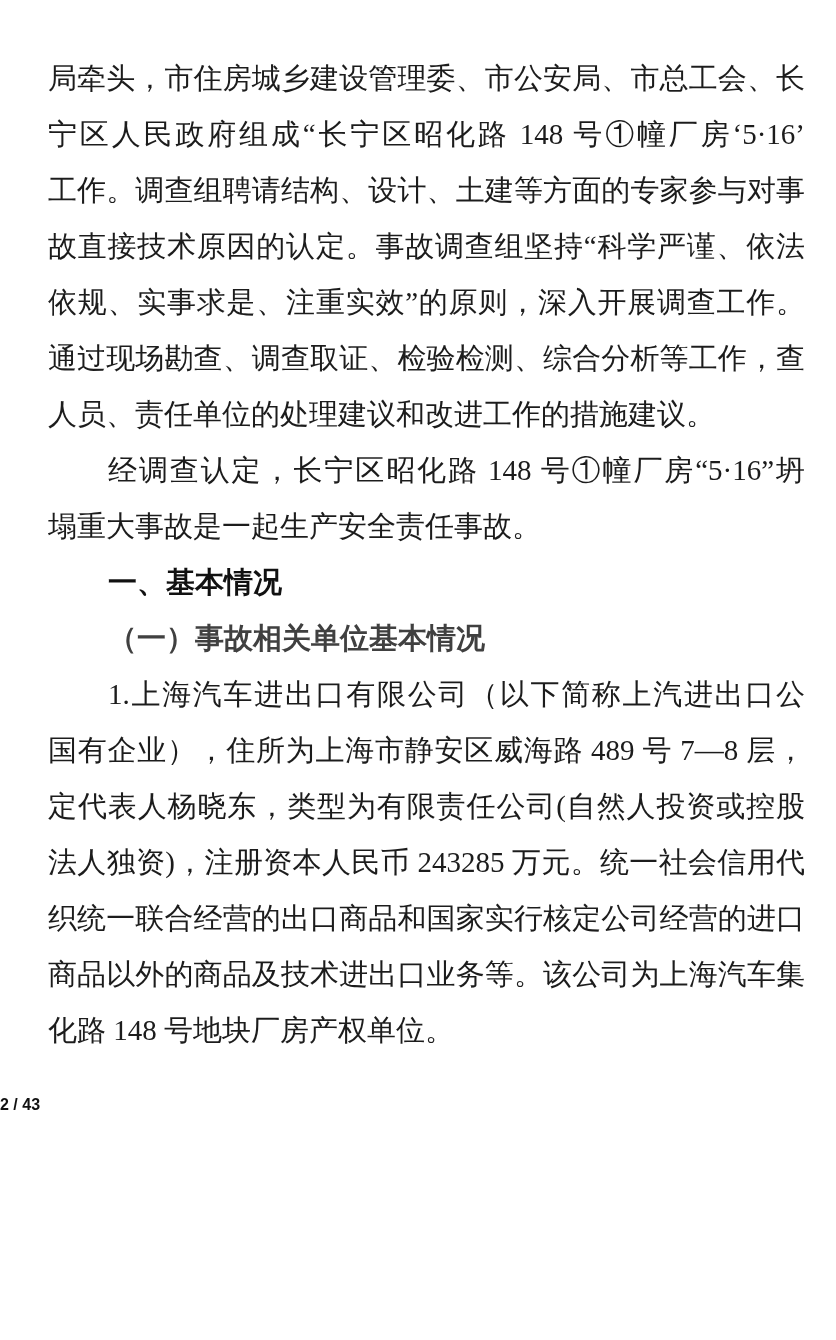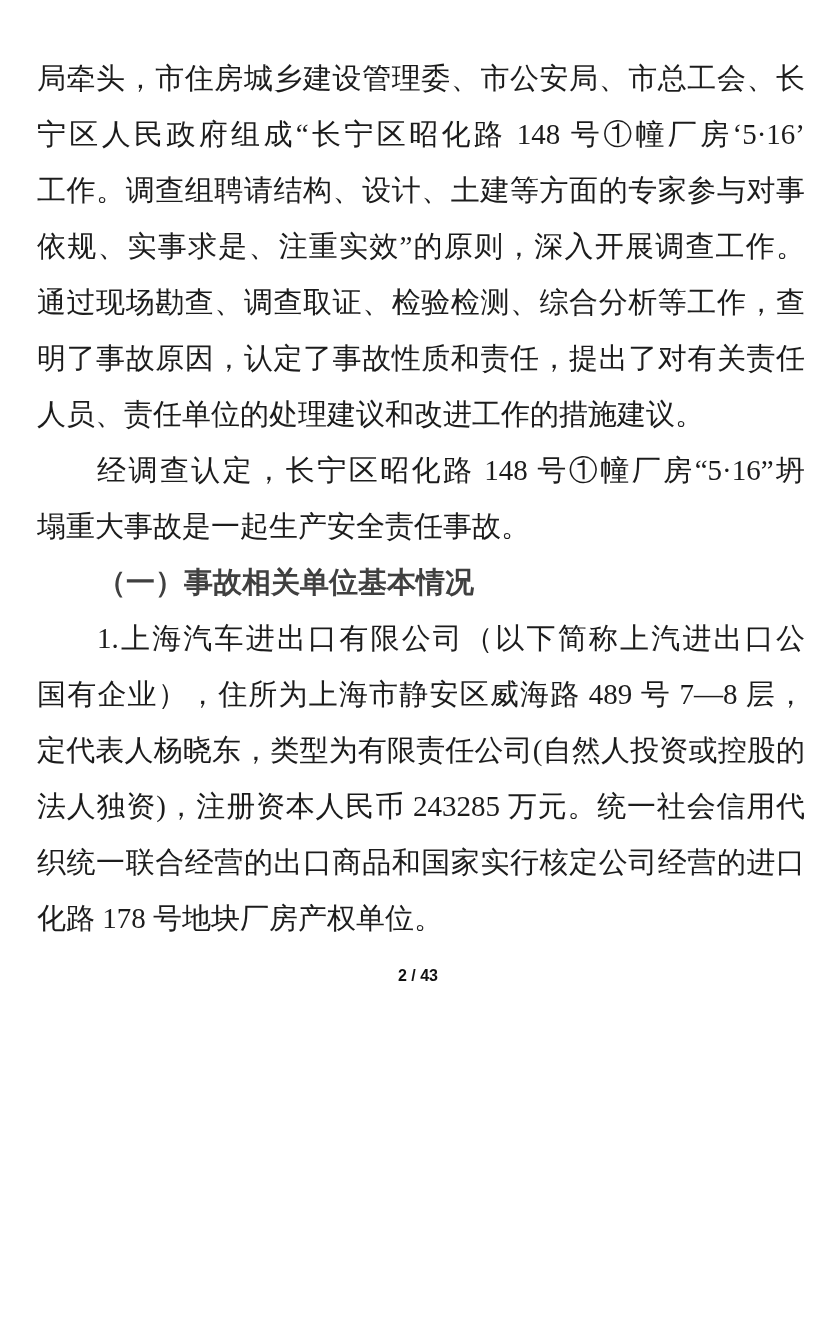--- a/index.html
+++ b/index.html
@@ -10,21 +10,21 @@
   .page {
     position: relative;
     width: 836px;
     height: 1340px;
     background: #ffffff;
     overflow: hidden;
     font-family: "Liberation Serif", "DejaVu Serif", serif;
     color: #1c1c1c;
   }
   .text-block {
-    padding: 50px 31px 0 37px;
+    padding: 50px 31px 0 48px;
   }
   .ln {
     font-size: 29px;
     line-height: 56px;
     height: 56px;
     white-space: normal;
     overflow: hidden;
   }
   
   .j {
@@ -45,52 +45,53 @@
     font-family: "Liberation Sans", "DejaVu Sans", sans-serif;
     font-weight: bold;
     color: #111111;
   }
   .h2 {
     font-family: "Liberation Serif", "DejaVu Serif", serif;
     font-weight: bold;
     color: #404040;
   }
   .footer {
-    margin-top: 21px;
-    text-align: center;
+    margin-top: 38px;
     font-family: "Liberation Sans", "DejaVu Sans", sans-serif;
     font-size: 16px;
     font-weight: bold;
     color: #111111;
     line-height: 18px;
   }
 </style>
 </head>
 <body>
 
 <div class="page">
   <div class="text-block">
 
     <div class="ln j">局牵头，市住房城乡建设管理委、市公安局、市总工会、长</div>
     <div class="ln j">宁区人民政府组成“长宁区昭化路 148 号①幢厂房‘5·16’</div>
     <div class="ln j">工作。调查组聘请结构、设计、土建等方面的专家参与对事</div>
+    <div class="ln j">故直接技术原因的认定。事故调查组坚持“科学严谨、依法</div>
     <div class="ln j">依规、实事求是、注重实效”的原则，深入开展调查工作。</div>
     <div class="ln j">通过现场勘查、调查取证、检验检测、综合分析等工作，查</div>
-    <div class="ln j">明了事故原因，认定了事故性质和责任，提出了对有关责任</div>
     <div class="ln end">人员、责任单位的处理建议和改进工作的措施建议。</div>
 
     <div class="ln j ind">经调查认定，长宁区昭化路 148 号①幢厂房“5·16”坍</div>
     <div class="ln end">塌重大事故是一起生产安全责任事故。</div>
 
+    <div class="ln end h1 ind">一、基本情况</div>
 
     <div class="ln end h2 ind">（一）事故相关单位基本情况</div>
 
     <div class="ln j ind">1.上海汽车进出口有限公司（以下简称上汽进出口公司，</div>
     <div class="ln j">国有企业），住所为上海市静安区威海路 489 号 7—8 层，法</div>
     <div class="ln j">定代表人杨晓东，类型为有限责任公司(自然人投资或控股的</div>
     <div class="ln j">法人独资)，注册资本人民币 243285 万元。统一社会信用代</div>
     <div class="ln j">织统一联合经营的出口商品和国家实行核定公司经营的进口</div>
-    <div class="ln end">化路 178 号地块厂房产权单位。</div>
+    <div class="ln j">商品以外的商品及技术进出口业务等。该公司为上海汽车集</div>
+    <div class="ln end">化路 148 号地块厂房产权单位。</div>
 
   </div>
 
   <div class="footer">2 / 43</div>
 </div>
 
 </body></html>

